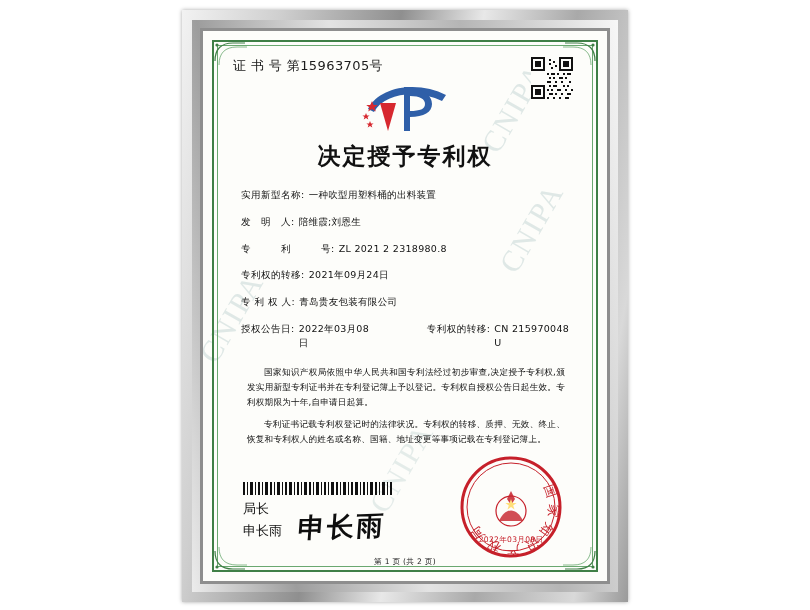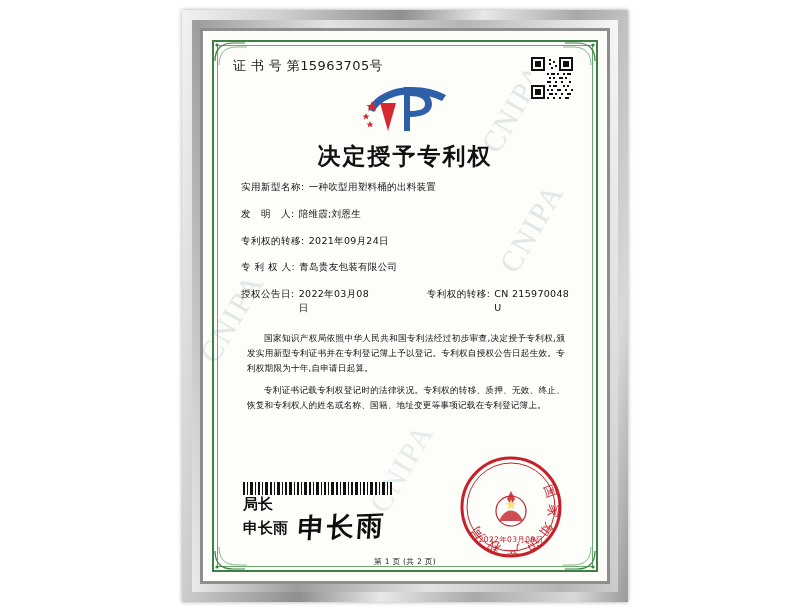--- a/index.html
+++ b/index.html
@@ -136,21 +136,21 @@
     text-align: center;
     font-family: "DejaVu Serif", serif;
     font-size: 23px;
     font-weight: bold;
     letter-spacing: 2px;
     color: #111;
     margin-top: 6px;
   }
 
   .fields {
-    margin-top: 8px;
+    margin-top: 16px;
     padding-left: 8px;
   }
   .field-row {
     display: flex;
     align-items: baseline;
     font-size: 9.5px;
     color: #111;
     margin-bottom: 13px;
     line-height: 1.45;
   }
@@ -193,24 +193,23 @@
     left: 40px;
     bottom: 86px;
     width: 150px;
     height: 13px;
   }
 
   .sign-block {
     position: absolute;
     left: 40px;
     bottom: 40px;
-    font-size: 15px;
+    font-size: 13px;
     line-height: 1.65;
     color: #111;
-    font-weight: bold;
   }
 
   .signature {
     position: absolute;
     left: 95px;
     bottom: 36px;
     font-family: "DejaVu Serif", serif;
     font-size: 27px;
     font-weight: bold;
     color: #0e0e0e;
@@ -370,20 +369,24 @@
         <div class="fields">
           <div class="field-row">
             <span class="field-label">实用新型名称:</span>
             <span class="field-value">一种吹型用塑料桶的出料装置</span>
           </div>
           <div class="field-row">
             <span class="field-label">发　明　人:</span>
             <span class="field-value">陪维霞;刘恩生</span>
           </div>
           <div class="field-row">
+            <span class="field-label">专　　　利　　　号:</span>
+            <span class="field-value">ZL 2021 2 2318980.8</span>
+          </div>
+          <div class="field-row">
             <span class="field-label">专利权的转移:</span>
             <span class="field-value">2021年09月24日</span>
           </div>
           <div class="field-row">
             <span class="field-label">专 利 权 人:</span>
             <span class="field-value">青岛贵友包装有限公司</span>
           </div>
           <div class="field-row two">
             <span class="field-label">授权公告日:</span>
             <span class="field-value">2022年03月08日</span>

